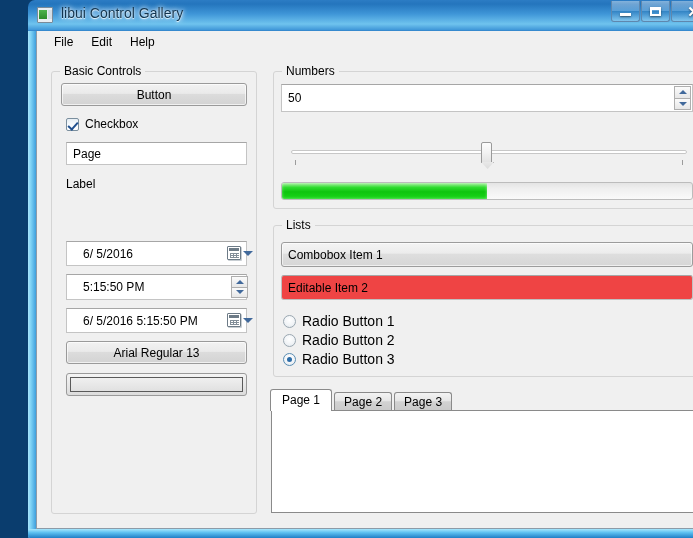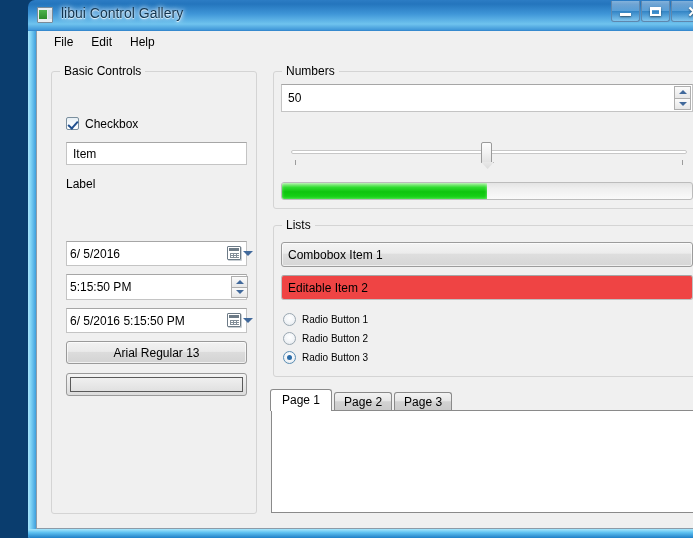--- a/index.html
+++ b/index.html
@@ -197,21 +197,21 @@
     position: absolute;
     font-size: 12px;
     color: #000000;
     white-space: nowrap;
   }
 
   
   .checkbox-row {
     position: absolute;
     display: flex;
-    align-items: flex-start;
+    align-items: flex-end;
     cursor: default;
     font-size: 12px;
   }
   .cbox {
     width: 13px; height: 13px;
     border: 1px solid #7b8f9e;
     background: linear-gradient(to bottom, #e6eef4 0%, #f6fafd 45%, #ffffff 100%);
     border-radius: 2px;
     position: relative;
     margin-right: 6px;
@@ -226,21 +226,21 @@
     border-width: 0 2px 2px 0;
     transform: rotate(42deg);
   }
 
   
   .radio-row {
     position: absolute;
     display: flex;
     align-items: center;
     cursor: default;
-    font-size: 10px;
+    font-size: 14px;
   }
   .rdo {
     width: 13px; height: 13px;
     border: 1px solid #9aa7b1;
     border-radius: 50%;
     background: radial-gradient(circle at 50% 38%, #ffffff 0%, #f1f4f7 55%, #dfe5ea 100%);
     position: relative;
     margin-right: 6px;
     flex: none;
   }
@@ -308,21 +308,21 @@
   
   .dtp {
     position: absolute;
     background: #ffffff;
     border: 1px solid #c4c4c4;
     border-top-color: #a6a6a6;
     font-size: 12px;
     color: #000;
     display: flex;
     align-items: center;
-    padding-left: 3px;
+    padding-left: 16px;
     cursor: default;
   }
   .cal-icon {
     position: absolute;
     right: 22px; top: 50%;
     margin-top: -7px;
     width: 14px; height: 14px;
     background: #ffffff;
     border: 1px solid #6d7b87;
     border-radius: 1px;
@@ -500,27 +500,28 @@
     <div id="menubar">
       <div class="menu-item">File</div>
       <div class="menu-item">Edit</div>
       <div class="menu-item">Help</div>
     </div>
 
     <div class="groupbox" style="left:14px; top:40px; width:206px; height:443px;">
       <div class="groupbox-title">Basic Controls</div>
     </div>
 
+    <div class="btn" style="left:24px; top:52px; width:186px; height:23px;">Button</div>
 
     <div class="checkbox-row" style="left:29px; top:86px;">
       <span class="cbox checked"></span>
       <span>Checkbox</span>
     </div>
 
-    <div class="textfield" style="left:29px; top:111px; width:181px; height:23px;">Item</div>
+    <div class="textfield" style="left:29px; top:111px; width:181px; height:23px;">Page</div>
 
     <div class="static-label" style="left:29px; top:146px;">Label</div>
 
     <div class="dtp" style="left:29px; top:210px; width:181px; height:25px;">6/  5/2016</div>
     <span class="cal-icon" style="left:190px; top:222px; margin-top:-7px; right:auto;"></span>
     <span class="dtp-arrow" style="left:206px; top:222px; margin-top:-2px; right:auto;"></span>
 
     <div class="dtp" style="left:29px; top:243px; width:181px; height:26px;">5:15:50 PM</div>
     <div class="spin" style="left:194px; top:245px; height:22px;">
       <div class="spin-btn spin-up"></div>

